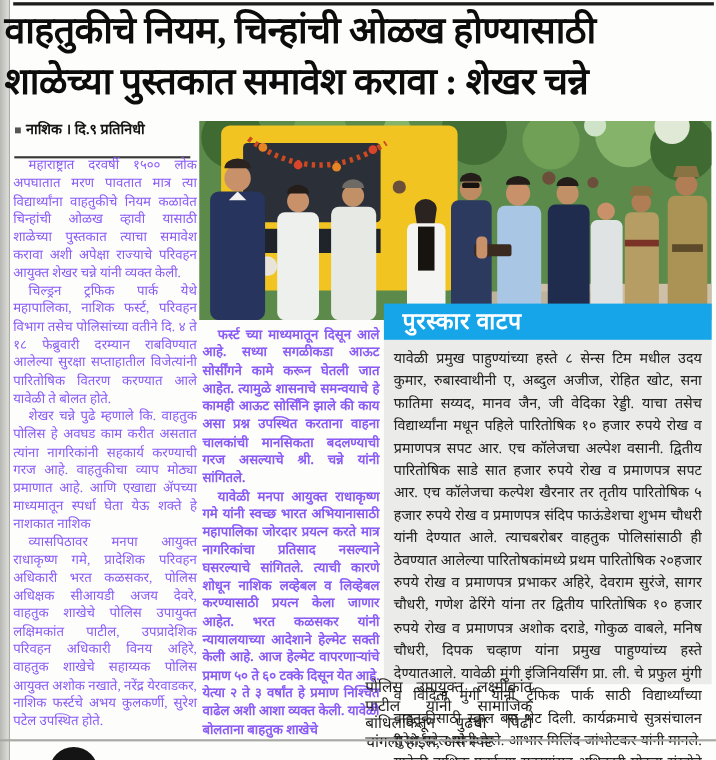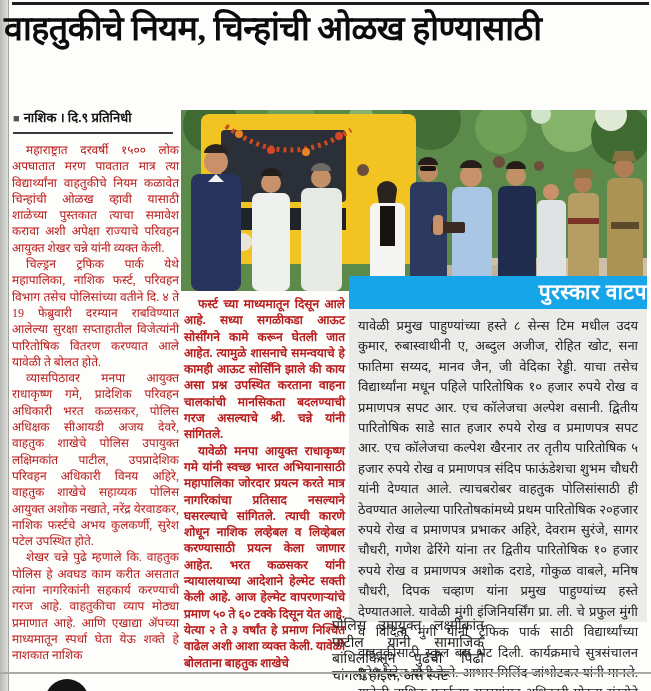--- a/index.html
+++ b/index.html
@@ -17,32 +17,32 @@
   }
   .top-rule { position:absolute; left:12px; top:2px; width:637px; height:3px; background:#1d1d1d; }
   .headline {
     position:absolute; left:4px; top:6px; width:637px;
     font-size:34px; font-weight:700; color:#0c0c0c; line-height:1.35;
     letter-spacing:-0.5px; white-space:nowrap;
   }
   .byline {
     position:absolute; left:13px; top:108px; width:160px;
     font-size:13px; font-weight:700; color:#141414;
-    border-bottom:2.5px solid #3a3a3a; padding-bottom:6px;
+    border-bottom:2.5px solid #3a3a3a; padding-bottom:16px;
   }
   .byline .sq { display:inline-block; font-size:11px; color:#555; margin-right:4px; }
   .photo { position:absolute; left:181px; top:110px; width:466px; height:181px; overflow:hidden; }
-  .col { position:absolute; font-size:12px; line-height:16.3px; text-align:justify; color:#b91c1c; }
+  .col { position:absolute; font-size:12px; line-height:16.3px; text-align:justify; color:#8b5cf6; }
   .col p { text-indent:14px; margin:0; }
   .col-left  { left:12px;  top:142px; width:167px; height:522px; }
   .col-mid   { left:184px; top:296px; width:161px; height:368px;font-weight:bold; }
   .award-title {
     position:absolute; left:349px; top:276px; width:298px; height:33px;
     color:#fff; font-size:21px; font-weight:700; line-height:32px;
-    padding-left:0; letter-spacing:0.5px;text-align:right;
+    padding-left:17px; letter-spacing:0.5px;
   }
   .award-body {
     position:absolute; left:349px; top:309px; width:298px; height:313px;
     padding:7px 9px; font-size:13px; line-height:20.4px; text-align:justify; color:#222;
   }
   .bottom-col {
     position:absolute; top:618px; font-size:14px; line-height:16.5px;
     text-align:justify; color:#1b1b1b;
   }
   .bottom-col-a { left:332px; width:152px; }
@@ -56,20 +56,21 @@
 </head>
 <body>
 
 <div class="page">
 
   <div class="edge-strip"></div>
   <div class="top-rule"></div>
 
   <div class="headline">
     <div>वाहतुकीचे नियम, चिन्हांची ओळख होण्यासाठी</div>
+    <div>शाळेच्या पुस्तकात समावेश करावा : शेखर चन्ने</div>
   </div>
 
   <div class="byline">
     <span class="sq">■</span><span>नाशिक । दि.९ प्रतिनिधी</span>
   </div>
 
   <div class="photo">
     <svg width="466" height="181" viewBox="0 0 466 181">
       <rect x="0" y="0" width="466" height="181" fill="#5c8a4a"></rect>
       <circle cx="30" cy="15" r="28" fill="#3f6b33"></circle>
@@ -157,23 +158,23 @@
           </g>
         <circle cx="182" cy="60" r="6" fill="#6b4f3a"></circle>
           <circle cx="318" cy="52" r="6" fill="#6b4f3a"></circle>
           <circle cx="358" cy="56" r="5" fill="#6b4f3a"></circle>
       </g>
     </svg>
   </div>
 
   <div class="col col-left">
     <p>महाराष्ट्रात दरवर्षी १५०० लोक अपघातात मरण पावतात मात्र त्या विद्यार्थ्यांना वाहतुकीचे नियम कळावेत चिन्हांची ओळख व्हावी यासाठी शाळेच्या पुस्तकात त्याचा समावेश करावा अशी अपेक्षा राज्याचे परिवहन आयुक्त शेखर चन्ने यांनी व्यक्त केली.</p>
-    <p>चिल्ड्रन ट्रफिक पार्क येथे महापालिका, नाशिक फर्स्ट, परिवहन विभाग तसेच पोलिसांच्या वतीने दि. ४ ते 19 फेब्रुवारी दरम्यान राबविण्यात आलेल्या सुरक्षा सप्ताहातील विजेत्यांनी पारितोषिक वितरण करण्यात आले यावेळी ते बोलत होते.</p>
+    <p>चिल्ड्रन ट्रफिक पार्क येथे महापालिका, नाशिक फर्स्ट, परिवहन विभाग तसेच पोलिसांच्या वतीने दि. ४ ते १८ फेब्रुवारी दरम्यान राबविण्यात आलेल्या सुरक्षा सप्ताहातील विजेत्यांनी पारितोषिक वितरण करण्यात आले यावेळी ते बोलत होते.</p>
+    <p>शेखर चन्ने पुढे म्हणाले कि. वाहतुक पोलिस हे अवघड काम करीत असतात त्यांना नागरिकांनी सहकार्य करण्याची गरज आहे. वाहतुकीचा व्याप मोठ्या प्रमाणात आहे. आणि एखाद्या ॲपच्या माध्यमातून स्पर्धा घेता येऊ शक्ते हे नाशकात नाशिक</p>
     <p>व्यासपिठावर मनपा आयुक्त राधाकृष्ण गमे, प्रादेशिक परिवहन अधिकारी भरत कळसकर, पोलिस अधिक्षक सीआयडी अजय देवरे, वाहतुक शाखेचे पोलिस उपायुक्त लक्षिमकांत पाटील, उपप्रादेशिक परिवहन अधिकारी विनय अहिरे, वाहतुक शाखेचे सहाय्यक पोलिस आयुक्त अशोक नखाते, नरेंद्र येरवाडकर, नाशिक फर्स्टचे अभय कुलकर्णी, सुरेश पटेल उपस्थित होते.</p>
-    <p>शेखर चन्ने पुढे म्हणाले कि. वाहतुक पोलिस हे अवघड काम करीत असतात त्यांना नागरिकांनी सहकार्य करण्याची गरज आहे. वाहतुकीचा व्याप मोठ्या प्रमाणात आहे. आणि एखाद्या ॲपच्या माध्यमातून स्पर्धा घेता येऊ शक्ते हे नाशकात नाशिक</p>
   </div>
 
   <div class="col col-mid">
     <p>फर्स्ट च्या माध्यमातून दिसून आले आहे. सध्या सगळीकडा आऊट सोर्सींगने कामे करून घेतली जात आहेत. त्यामुळे शासनाचे समन्वयाचे हे कामही आऊट सोर्सिंनि झाले की काय असा प्रश्न उपस्थित करताना वाहना चालकांची मानसिकता बदलण्याची गरज असल्याचे श्री. चन्ने यांनी सांगितले.</p>
     <p>यावेळी मनपा आयुक्त राधाकृष्ण गमे यांनी स्वच्छ भारत अभियानासाठी महापालिका जोरदार प्रयत्न करते मात्र नागरिकांचा प्रतिसाद नसल्याने घसरल्याचे सांगितले. त्याची कारणे शोधून नाशिक लव्हेबल व लिव्हेबल करण्यासाठी प्रयत्न केला जाणार आहेत. भरत कळसकर यांनी न्यायालयाच्या आदेशाने हेल्मेट सक्ती केली आहे. आज हेल्मेट वापरणाऱ्यांचे प्रमाण ५० ते ६० टक्के दिसून येत आहे. येत्या २ ते ३ वर्षांत हे प्रमाण निश्चित वाढेल अशी आशा व्यक्त केली. यावेळी बोलताना बाहतुक शाखेचे</p>
   </div>
 
   <div class="award-title" style="background: rgb(23, 165, 233);">पुरस्कार वाटप</div>
   <div class="award-body" style="background: rgb(235, 235, 233);">यावेळी प्रमुख पाहुण्यांच्या हस्ते ८ सेन्स टिम मधील उदय कुमार, रुबास्वाथीनी ए, अब्दुल अजीज, रोहित खोट, सना फातिमा सय्यद, मानव जैन, जी वेदिका रेड्डी. याचा तसेच विद्यार्थ्यांना मधून पहिले पारितोषिक १० हजार रुपये रोख व प्रमाणपत्र सपट आर. एच कॉलेजचा अल्पेश वसानी. द्वितीय पारितोषिक साडे सात हजार रुपये रोख व प्रमाणपत्र सपट आर. एच कॉलेजचा कल्पेश खैरनार तर तृतीय पारितोषिक ५ हजार रुपये रोख व प्रमाणपत्र संदिप फाऊंडेशचा शुभम चौधरी यांनी देण्यात आले. त्याचबरोबर वाहतुक पोलिसांसाठी ही ठेवण्यात आलेल्या पारितोषकांमध्ये प्रथम पारितोषिक २०हजार रुपये रोख व प्रमाणपत्र प्रभाकर अहिरे, देवराम सुरंजे, सागर चौधरी, गणेश ढेरिंगे यांना तर द्वितीय पारितोषिक १० हजार रुपये रोख व प्रमाणपत्र अशोक दराडे, गोकुळ वाबले, मनिष चौधरी, दिपक चव्हाण यांना प्रमुख पाहुण्यांच्य हस्ते देण्यातआले. यावेळी मुंगी इंजिनियर्सिंग प्रा. ली. चे प्रफुल मुंगी व विदिता मुंगी यांनी ट्रॅफिक पार्क साठी विद्यार्थ्यांच्या वाहतूकीसाठी स्कुल बस भेट दिली. कार्यक्रमाचे सुत्रसंचालन सुरेश पटेल यांनी केले. आभार मिलिंद जांभोटकर यांनी मानले. यावेळी नाशिक फर्स्टच्या सदस्यांसह अधिकारी मोठ्या संख्येने उपस्थित होते.</div>
 

